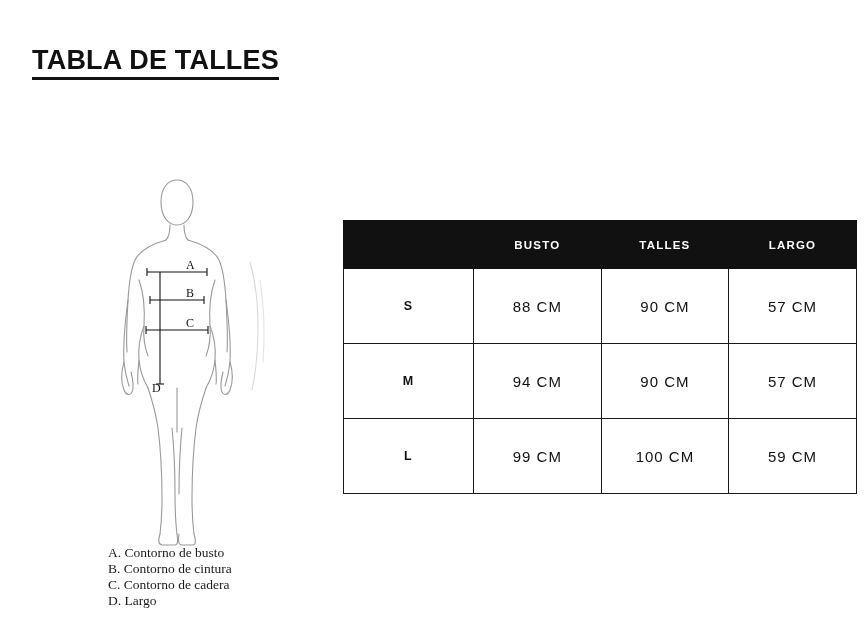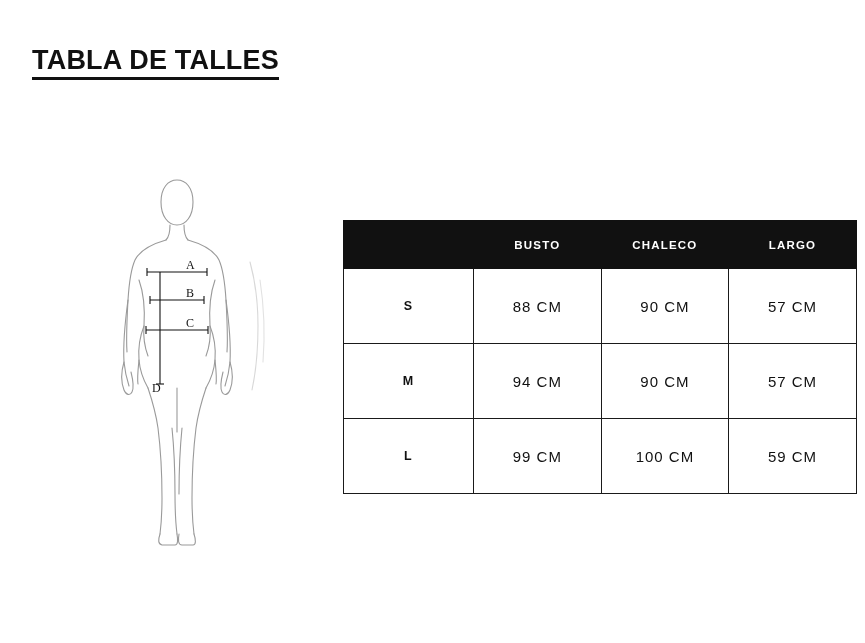--- a/index.html
+++ b/index.html
@@ -184,34 +184,40 @@
       </g>
       <g font-family="Liberation Serif, serif" font-size="12" fill="#111111">
         <text x="86" y="93">A</text>
         <text x="86" y="121">B</text>
         <text x="86" y="151">C</text>
         <text x="52" y="216">D</text>
       </g>
     </svg>
   </div>
 
+  <div class="legend">
+    <div>A. Contorno de busto</div>
+    <div>B. Contorno de cintura</div>
+    <div>C. Contorno de cadera</div>
+    <div>D. Largo</div>
+  </div>
 
   <div class="table-wrap">
     <table class="sizes">
       <colgroup>
         <col class="c-size">
         <col class="c-val">
         <col class="c-val">
         <col class="c-val">
       </colgroup>
       <thead>
         <tr>
           <th class="blank"></th>
           <th>BUSTO</th>
-          <th>CHALECO</th>
+          <th>TALLES</th>
           <th>LARGO</th>
         </tr>
       </thead>
       <tbody>
         <tr>
           <td class="size-cell">S</td>
           <td>88 CM</td>
           <td>90 CM</td>
           <td>57 CM</td>
         </tr>

